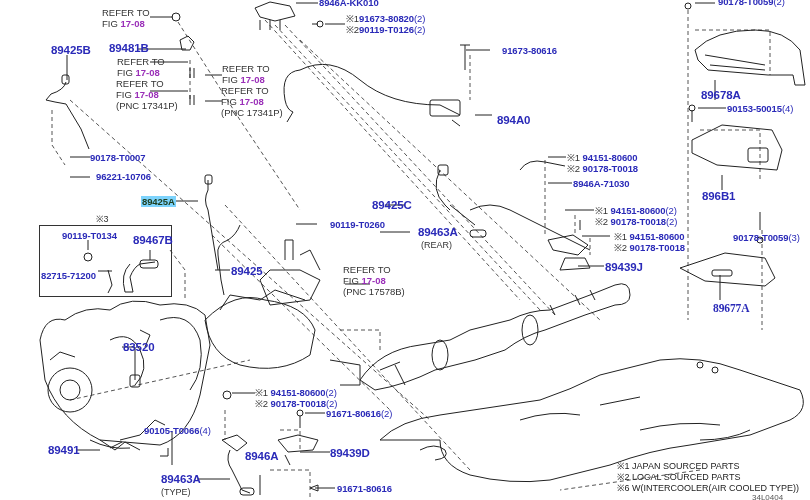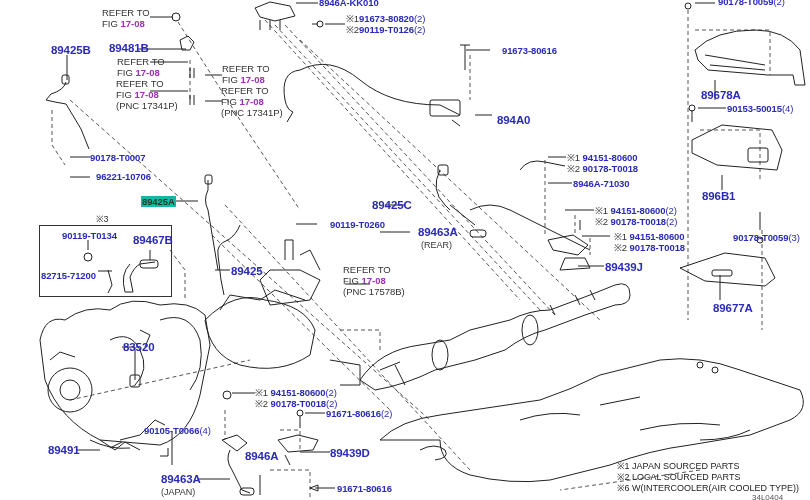--- a/index.html
+++ b/index.html
@@ -5,21 +5,21 @@
   html,body{margin:0;padding:0;background:#fff;}
   body{width:810px;height:500px;position:relative;overflow:hidden;font-family:"Liberation Sans",sans-serif;}
   #art{position:absolute;left:0;top:0;width:810px;height:500px;}
   .lbl{position:absolute;font-size:9.5px;line-height:11px;white-space:nowrap;color:#2a2ab8;font-weight:bold;letter-spacing:-0.1px;}
   .lbl.big{font-size:11.5px;line-height:13px;}
   .lbl .qty{font-weight:normal;color:#2a2ab8;}
   .lbl .mk{color:#333;font-weight:normal;}
   .ref{position:absolute;font-size:9.5px;line-height:11px;color:#333;white-space:nowrap;}
   .ref .fig{color:#9a2fb8;font-weight:bold;}
   .note{position:absolute;font-size:9px;line-height:11px;color:#333;white-space:nowrap;}
-  .hl{background:#14b8a6;color:#1d3d1d;padding:0 1px;}
+  .hl{background:#7dd3fc;color:#1d3d1d;padding:0 1px;}
   .leg{position:absolute;left:617px;top:461px;font-size:9px;line-height:11px;color:#222;}
   .leg div{white-space:nowrap;}
   .box3{position:absolute;left:39px;top:225px;width:131px;height:70px;border:1px solid #333;}
   .part{cursor:pointer;}
 </style>
 </head>
 <body>
 
 <svg id="art" viewBox="0 0 810 500" xmlns="http://www.w3.org/2000/svg" fill="none" stroke="#333" stroke-width="1">
 
@@ -209,21 +209,21 @@
 <div class="lbl part" style="left:319px;top:-3px;"><span>8946A-KK010</span></div>
 <div class="lbl part" style="left:346px;top:13px;"><span class="mk">※1</span><span>91673-80820</span><span class="qty">(2)</span></div>
 <div class="lbl part" style="left:346px;top:24px;"><span class="mk">※2</span><span>90119-T0126</span><span class="qty">(2)</span></div>
 <div class="lbl part" style="left:490px;top:45px;margin-left:12px;"><span>91673-80616</span></div>
 <div class="lbl big part" style="left:497px;top:102px;margin-top:12px;"><span>894A0</span></div>
 <div class="lbl part" style="left:718px;top:-4px;"><span>90178-T0059</span><span class="qty">(2)</span></div>
 <div class="lbl big part" style="left:701px;top:89px;"><span>89678A</span></div>
 <div class="lbl part" style="left:727px;top:103px;"><span>90153-50015</span><span class="qty">(4)</span></div>
 <div class="lbl big part" style="left:702px;top:190px;"><span>896B1</span></div>
 <div class="lbl part" style="left:733px;top:204px;margin-top:28px;"><span>90178-T0059</span><span class="qty">(3)</span></div>
-<div class="lbl big part" style="left:713px;top:302px;"><span>89677A</span></div>
+<div class="lbl big part" style="left:713px;top:302px;font-family:Liberation Serif, serif;"><span>89677A</span></div>
 <div class="lbl part" style="left:90px;top:152px;"><span>90178-T0007</span></div>
 <div class="lbl part" style="left:96px;top:171px;"><span>96221-10706</span></div>
 <div class="lbl part" style="left:141px;top:196px;"><span class="hl">89425A</span></div>
 <div class="lbl part" style="left:62px;top:230px;"><span>90119-T0134</span></div>
 <div class="lbl big part" style="left:133px;top:234px;"><span>89467B</span></div>
 <div class="lbl part" style="left:41px;top:270px;"><span>82715-71200</span></div>
 <div class="lbl big part" style="left:231px;top:265px;"><span>89425</span></div>
 <div class="lbl part" style="left:318px;top:219px;padding-left:12px;"><span>90119-T0260</span></div>
 <div class="lbl big part" style="left:372px;top:199px;"><span>89425C</span></div>
 <div class="lbl big part" style="left:418px;top:226px;"><span>89463A</span></div>
@@ -233,21 +233,21 @@
 <div class="lbl part" style="left:573px;top:178px;"><span>8946A-71030</span></div>
 <div class="lbl part" style="left:595px;top:205px;"><span class="mk">※1</span> <span>94151-80600</span><span class="qty">(2)</span></div>
 <div class="lbl part" style="left:595px;top:216px;"><span class="mk">※2</span> <span>90178-T0018</span><span class="qty">(2)</span></div>
 <div class="lbl part" style="left:614px;top:231px;"><span class="mk">※1</span> <span>94151-80600</span></div>
 <div class="lbl part" style="left:614px;top:242px;"><span class="mk">※2</span> <span>90178-T0018</span></div>
 <div class="lbl big part" style="left:605px;top:261px;"><span>89439J</span></div>
 <div class="lbl big part" style="left:123px;top:341px;"><span>83520</span></div>
 <div class="lbl big part" style="left:48px;top:444px;"><span>89491</span></div>
 <div class="lbl part" style="left:144px;top:425px;"><span>90105-T0066</span><span class="qty">(4)</span></div>
 <div class="lbl big part" style="left:161px;top:473px;"><span>89463A</span></div>
-<div class="note" style="left:161px;top:487px;">(JAPAN)</div>
+<div class="note" style="left:161px;top:487px;">(TYPE)</div>
 <div class="lbl part" style="left:255px;top:387px;"><span class="mk">※1</span> <span>94151-80600</span><span class="qty">(2)</span></div>
 <div class="lbl part" style="left:255px;top:398px;"><span class="mk">※2</span> <span>90178-T0018</span><span class="qty">(2)</span></div>
 <div class="lbl part" style="left:326px;top:408px;"><span>91671-80616</span><span class="qty">(2)</span></div>
 <div class="lbl big part" style="left:245px;top:450px;"><span>8946A</span></div>
 <div class="lbl big part" style="left:330px;top:447px;"><span>89439D</span></div>
 <div class="lbl part" style="left:337px;top:483px;"><span>91671-80616</span></div>
 
 <div class="ref" style="left:102px;top:7px;">
   <div>REFER TO</div>
   <div><span>FIG </span><span class="fig">17-08</span></div>

